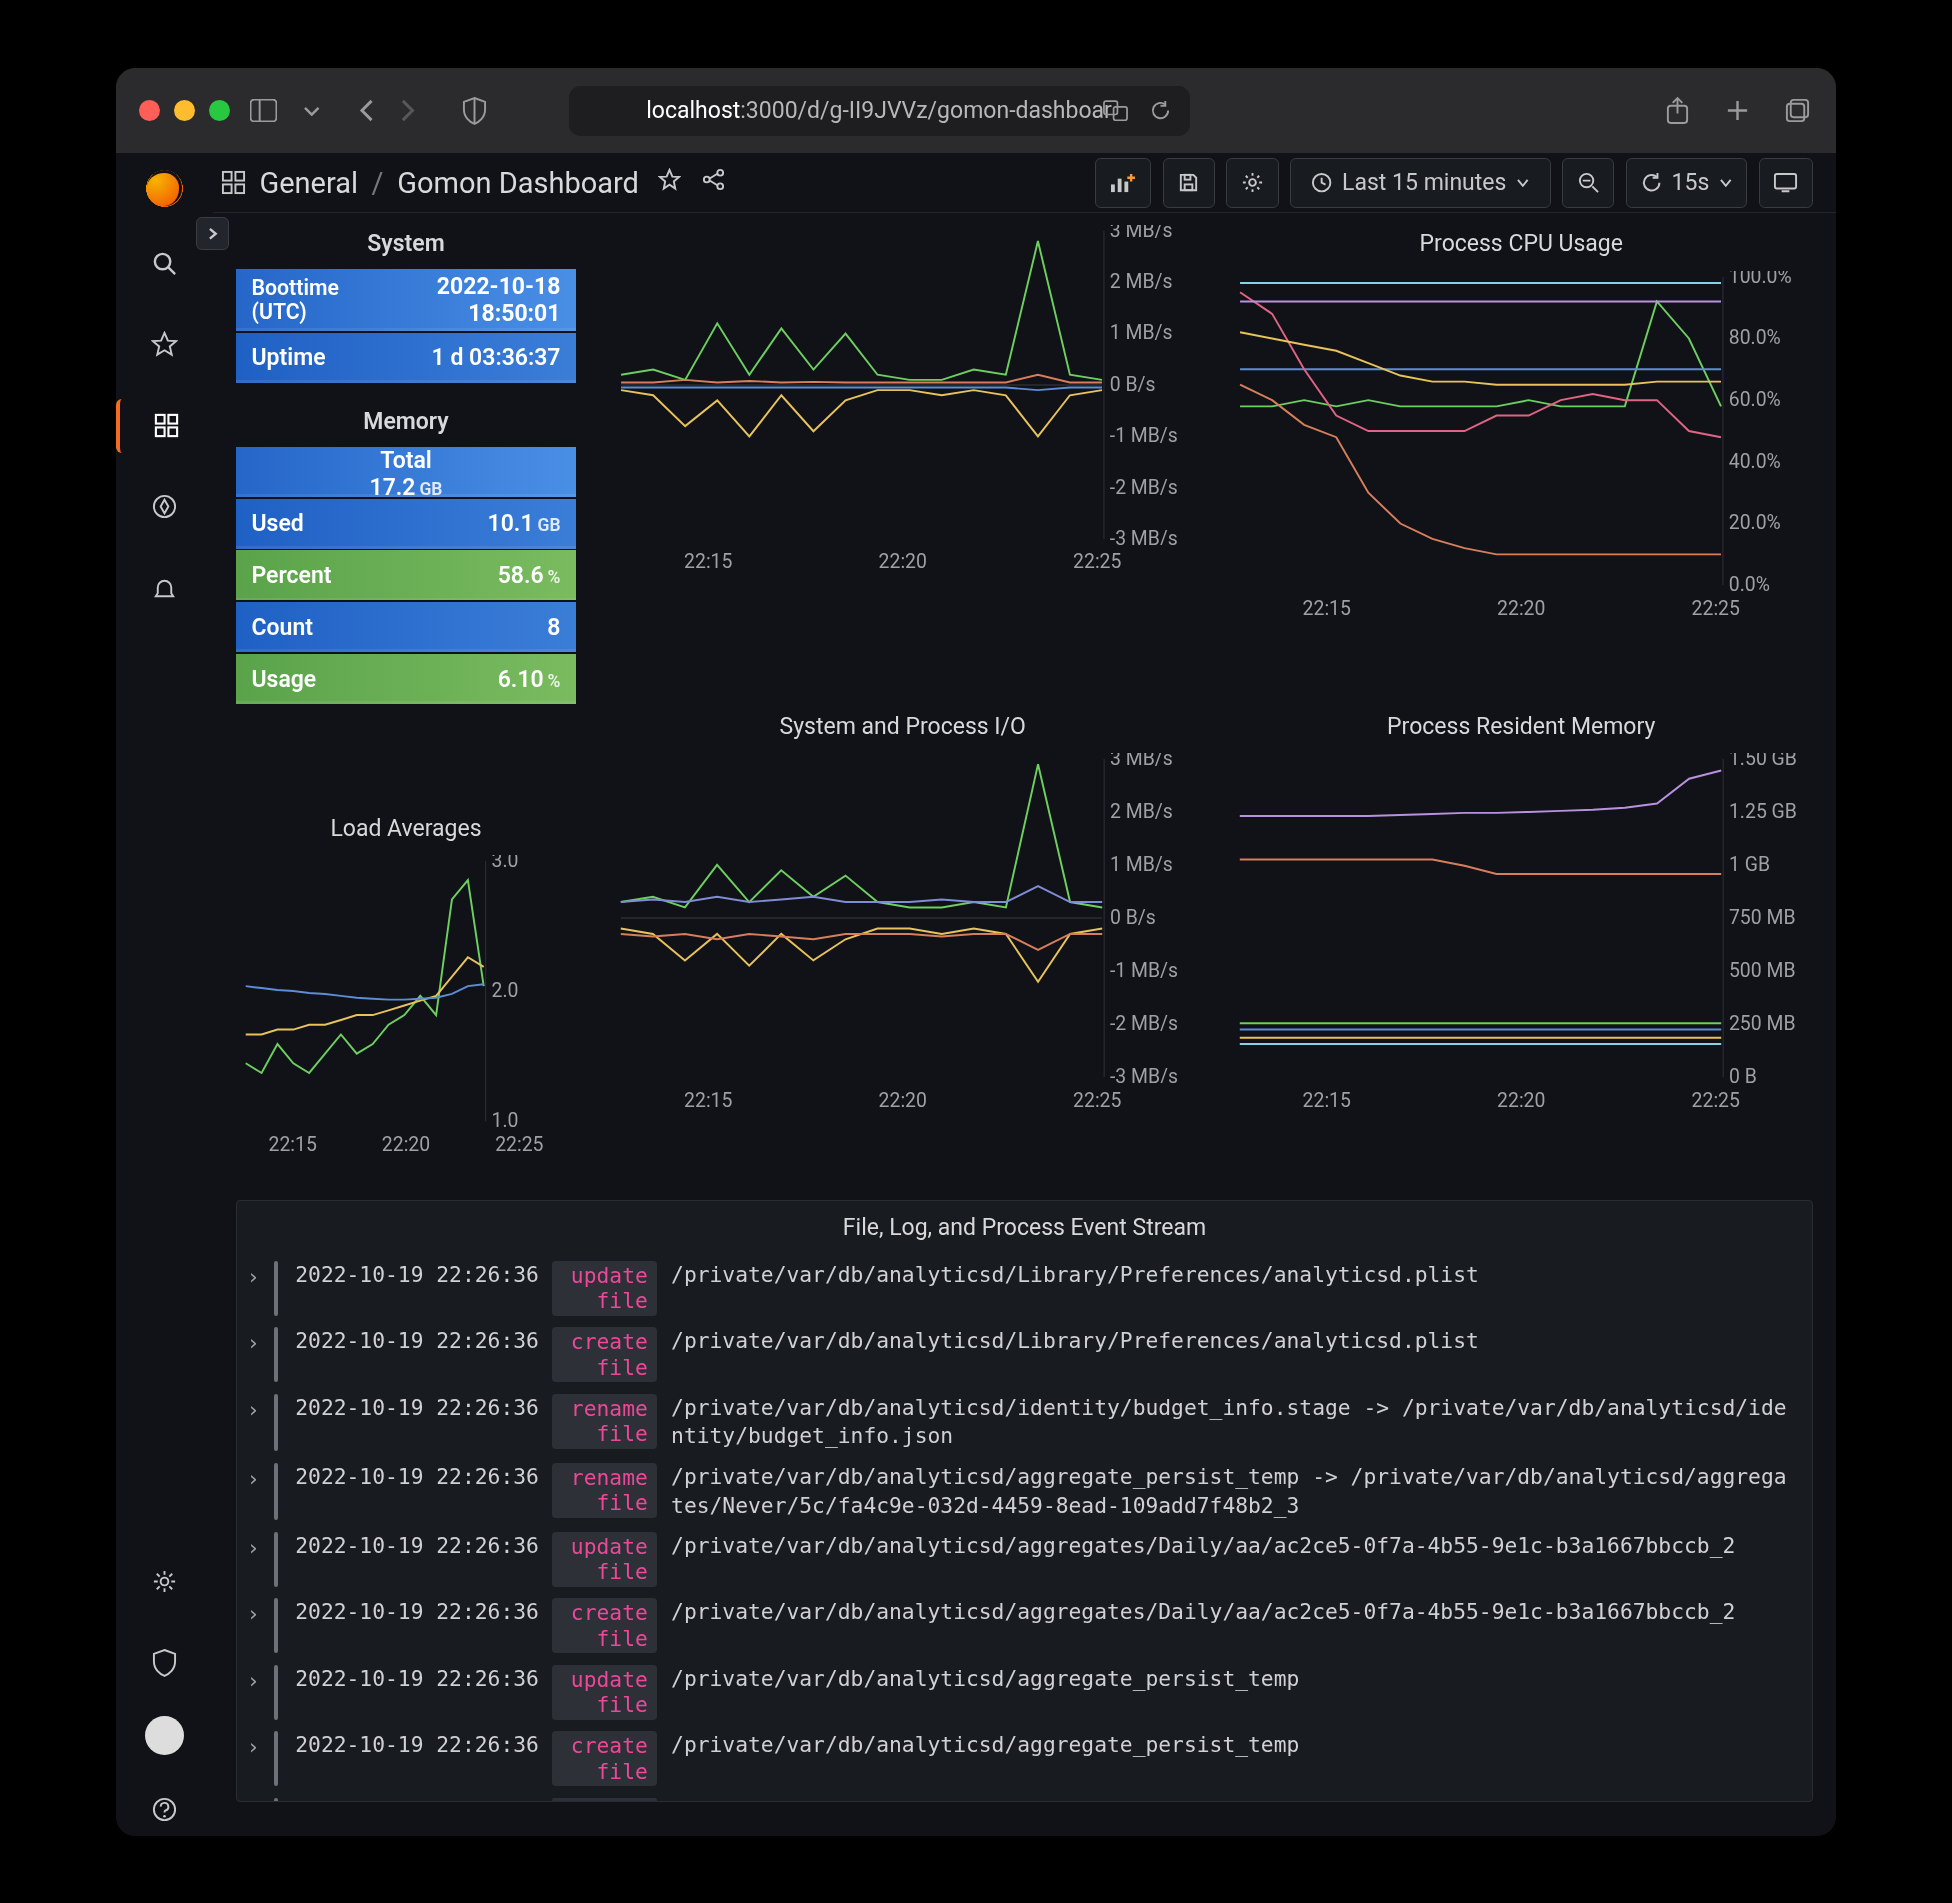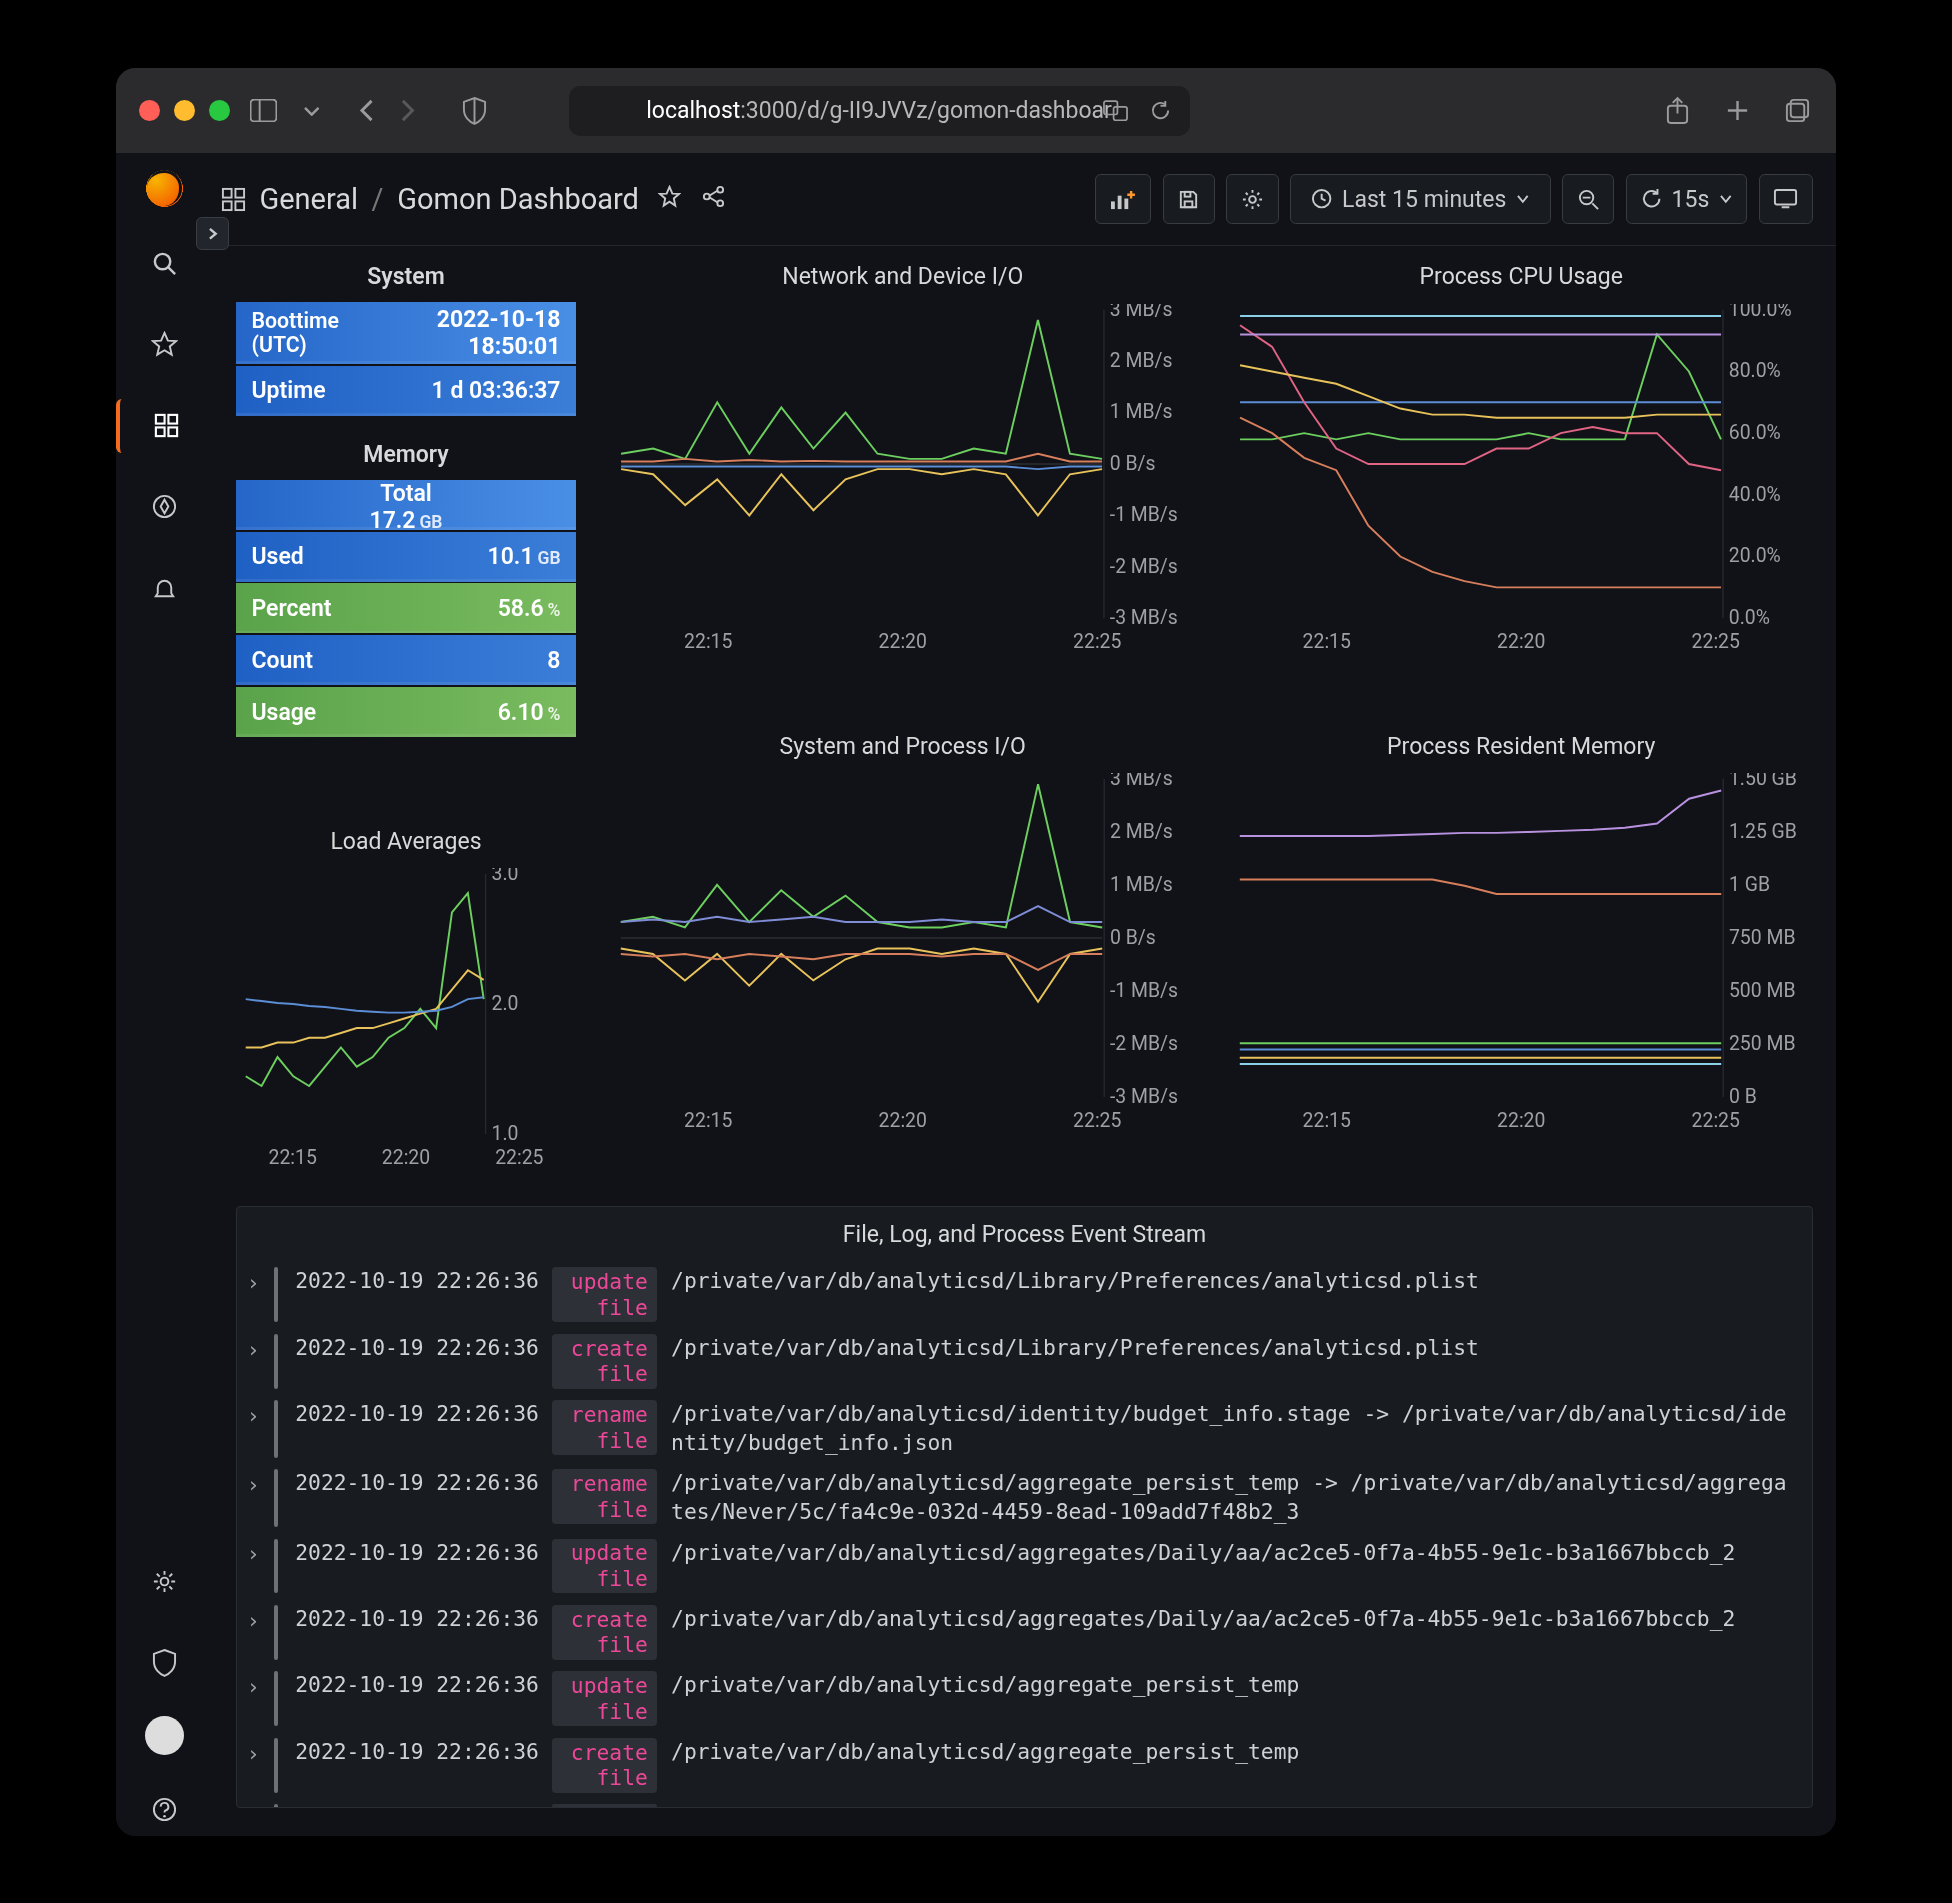--- a/index.html
+++ b/index.html
@@ -101,21 +101,21 @@
 .ln-avatar { width: 39px; height: 39px; border-radius: 50%; background: #ddd; }
 
 .main {
   flex:1;
   display:flex;
   flex-direction:column;
   overflow:hidden;
 }
 
 .top-bar {
-  height: 93px;
+  height: 60px;
   display:flex;
   align-items:center;
   padding: 0 23px 0 7.8px;
   gap: 13.6px;
   border-bottom: 1px solid #222529;
 }
 .crumb { display:flex; align-items:center; gap:13.6px; font-size:29px; color:#d8d9da;}
 .crumb .sep { color:#777; }
 .crumb svg { color:#c7c8ca;}
 .crumb-star, .crumb-share { color:#9ea0a4; font-size:25px; margin-left:5.8px; }
@@ -483,21 +483,20 @@
                 <span>Usage</span>
                 <span class="stat-val">
                   <span>6.10</span>
                   <span class="stat-unit">%</span>
                 </span>
               </div>
             </div>
         </div>
 
         <div class="chart-panel" style="grid-column:2;grid-row:1 / span 2">
-          <div class="panel-title">Network and Device I/O</div>
           <div class="chart-box"><svg id="chart-netio" viewBox="0 0 601 330" style="font-size:24px">
                 <text class="axis-txt" x="514" y="12">3 MB/s</text>
                 <text class="axis-txt" x="514" y="65">2 MB/s</text>
                 <text class="axis-txt" x="514" y="118">1 MB/s</text>
                 <text class="axis-txt" x="514" y="171">0 B/s</text>
                 <text class="axis-txt" x="514" y="224">-1 MB/s</text>
                 <text class="axis-txt" x="514" y="277">-2 MB/s</text>
                 <text class="axis-txt" x="514" y="330">-3 MB/s</text>
                 <line class="axis-line" x1="508" y1="6" x2="508" y2="324" stroke="#6ccf5f" stroke-width="2"></line>
                 <line x1="10" y1="165" x2="506" y2="165" stroke="#3a3d44" stroke-width="1"></line>

